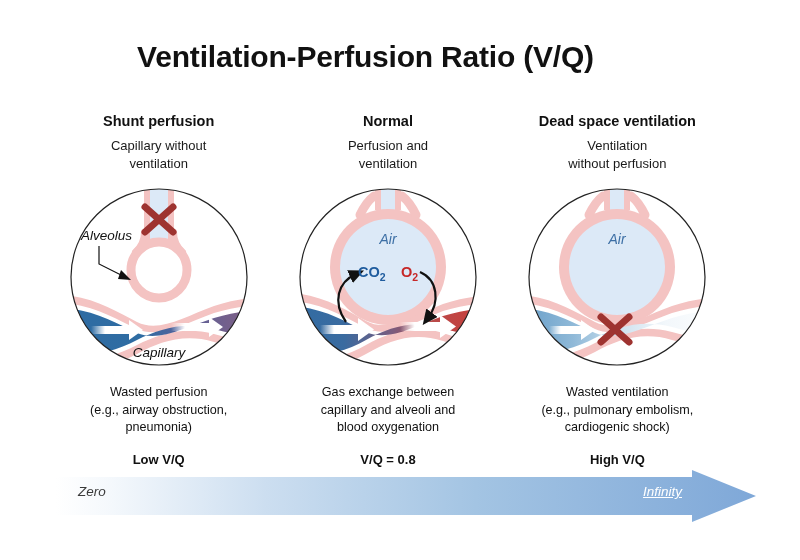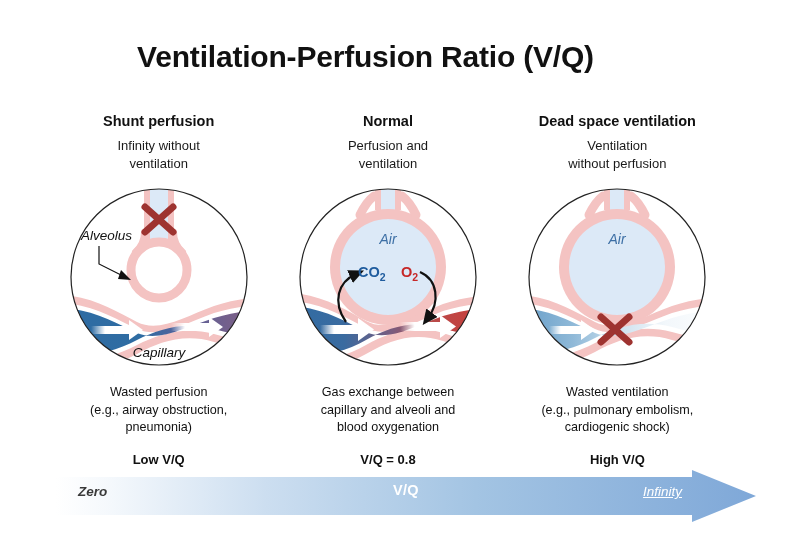--- a/index.html
+++ b/index.html
@@ -29,21 +29,21 @@
   .col-sub  { margin-top: 7px; font-size: 13px; color: #1a1a1a; text-align: center; line-height: 1.35; }
 
   .figure { margin-top: 10px; width: 200px; height: 190px; }
 
   .caption { margin-top: 12px; font-size: 12.6px; color: #111; text-align: center; line-height: 1.38; }
   .vq-label { margin-top: 16px; font-size: 13px; font-weight: bold; color: #111; text-align: center; }
 
   .scalebar { position: absolute; left: 56px; top: 470px; width: 700px; height: 52px; }
   .scale-zero {
     position: absolute; left: 22px; top: 14px;
-    font-size: 13.5px; font-style: italic; color: #3a3a3a; font-weight: bold;
+    font-size: 13.5px; font-style: italic; color: #3a3a3a; font-weight: normal;
   }
   .scale-mid {
     position: absolute; left: 0; top: 12px; width: 700px; text-align: center;
     font-size: 14.5px; font-weight: bold; color: #ffffff; letter-spacing: .3px;
   }
   .scale-inf {
     position: absolute; right: 74px; top: 14px;
     font-size: 13.5px; font-style: italic; color: #ffffff; text-decoration: underline;
   }
 </style>
@@ -52,21 +52,21 @@
 
 <div id="page">
 
   <div class="title">Ventilation-Perfusion Ratio (V/Q)</div>
 
   <div class="columns">
 
     <div class="col">
       <div class="col-title">Shunt perfusion</div>
       <div class="col-sub">
-        <div>Infinity without</div>
+        <div>Capillary without</div>
         <div>ventilation</div>
       </div>
 
       <svg class="figure" viewBox="0 0 200 190">
         <defs>
           <clipPath id="clip1">
               <circle cx="100" cy="95" r="88"></circle>
             </clipPath>
           <linearGradient id="cap1" x1="0" y1="0" x2="1" y2="0">
             <stop offset="0%" stop-color="#2e6ca4"></stop>
@@ -314,17 +314,16 @@
           <stop offset="0%" stop-color="#ffffff"></stop>
           <stop offset="8%" stop-color="#f4f8fc"></stop>
           <stop offset="30%" stop-color="#ccdef0"></stop>
           <stop offset="60%" stop-color="#a3c4e3"></stop>
           <stop offset="100%" stop-color="#7fa8d8"></stop>
         </linearGradient>
       </defs>
       <path d="M0,7 L636,7 L636,0 L700,26 L636,52 L636,45 L0,45 Z" fill="url(#scaleGrad)"></path>
     </svg>
     <div class="scale-zero">Zero</div>
-    <div class="scale-mid">V/Q</div>
     <div class="scale-inf">Infinity</div>
   </div>
 
 </div>
 
 </body></html>

